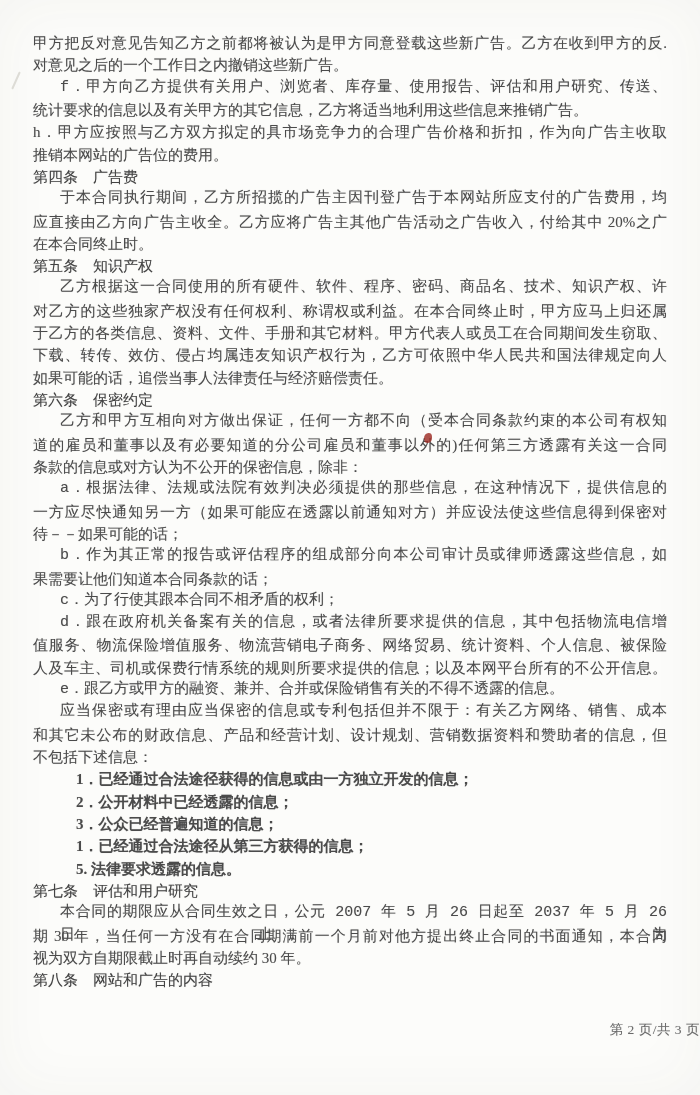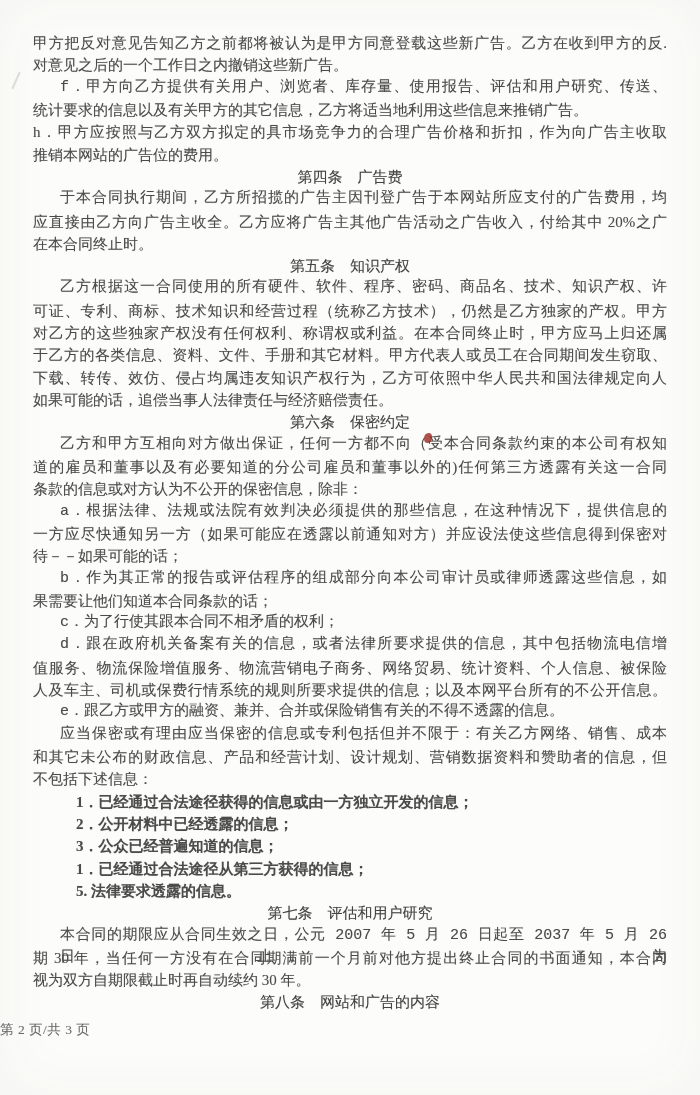--- a/index.html
+++ b/index.html
@@ -30,30 +30,29 @@
     color: #4b4b4b;
     text-shadow: 0 0 0.8px rgba(90,90,90,0.35);
   }
   .line.just {
     white-space: normal;
     text-align: justify;
     text-align-last: justify;
   }
   .line.heading {
     color: #434343;
-    text-align: center;
   }
   .ind1 { padding-left: 27px; font-family: Liberation Mono, monospace; }
   .ind2 { padding-left: 43px; font-weight: bold; }
   .footer {
     position: absolute;
     left: 0;
     top: 1021px;
     width: 700px;
-    text-align: left;
+    text-align: right;
     font-size: 13.5px;
     color: #6b6b6b;
     letter-spacing: 0.5px;
     text-shadow: 0 0 0.8px rgba(110,110,110,0.3);
   }
   .red-speck {
     position: absolute;
     left: 424px;
     top: 433px;
     width: 8px;
@@ -84,21 +83,20 @@
       <div class="line ind1 just">f．甲方向乙方提供有关用户、浏览者、库存量、使用报告、评估和用户研究、传送、</div>
       <div class="line">统计要求的信息以及有关甲方的其它信息，乙方将适当地利用这些信息来推销广告。</div>
       <div class="line just">h．甲方应按照与乙方双方拟定的具市场竞争力的合理广告价格和折扣，作为向广告主收取</div>
       <div class="line">推销本网站的广告位的费用。</div>
       <div class="line heading">第四条　广告费</div>
       <div class="line ind1 just">于本合同执行期间，乙方所招揽的广告主因刊登广告于本网站所应支付的广告费用，均</div>
       <div class="line just">应直接由乙方向广告主收全。乙方应将广告主其他广告活动之广告收入，付给其中 20%之广</div>
       <div class="line">在本合同终止时。</div>
       <div class="line heading">第五条　知识产权</div>
       <div class="line ind1 just">乙方根据这一合同使用的所有硬件、软件、程序、密码、商品名、技术、知识产权、许</div>
-      <div class="line just">可证、专利、商标、技术知识和经营过程（统称乙方技术），仍然是乙方独家的产权。甲方</div>
       <div class="line just">对乙方的这些独家产权没有任何权利、称谓权或利益。在本合同终止时，甲方应马上归还属</div>
       <div class="line just">于乙方的各类信息、资料、文件、手册和其它材料。甲方代表人或员工在合同期间发生窃取、</div>
       <div class="line just">下载、转传、效仿、侵占均属违友知识产权行为，乙方可依照中华人民共和国法律规定向人</div>
       <div class="line">如果可能的话，追偿当事人法律责任与经济赔偿责任。</div>
       <div class="line heading">第六条　保密约定</div>
       <div class="line ind1 just">乙方和甲方互相向对方做出保证，任何一方都不向（受本合同条款约束的本公司有权知</div>
       <div class="line just">道的雇员和董事以及有必要知道的分公司雇员和董事以外的)任何第三方透露有关这一合同</div>
       <div class="line">条款的信息或对方认为不公开的保密信息，除非：</div>
       <div class="line ind1 just">a．根据法律、法规或法院有效判决必须提供的那些信息，在这种情况下，提供信息的</div>
       <div class="line just">一方应尽快通知另一方（如果可能应在透露以前通知对方）并应设法使这些信息得到保密对</div>

